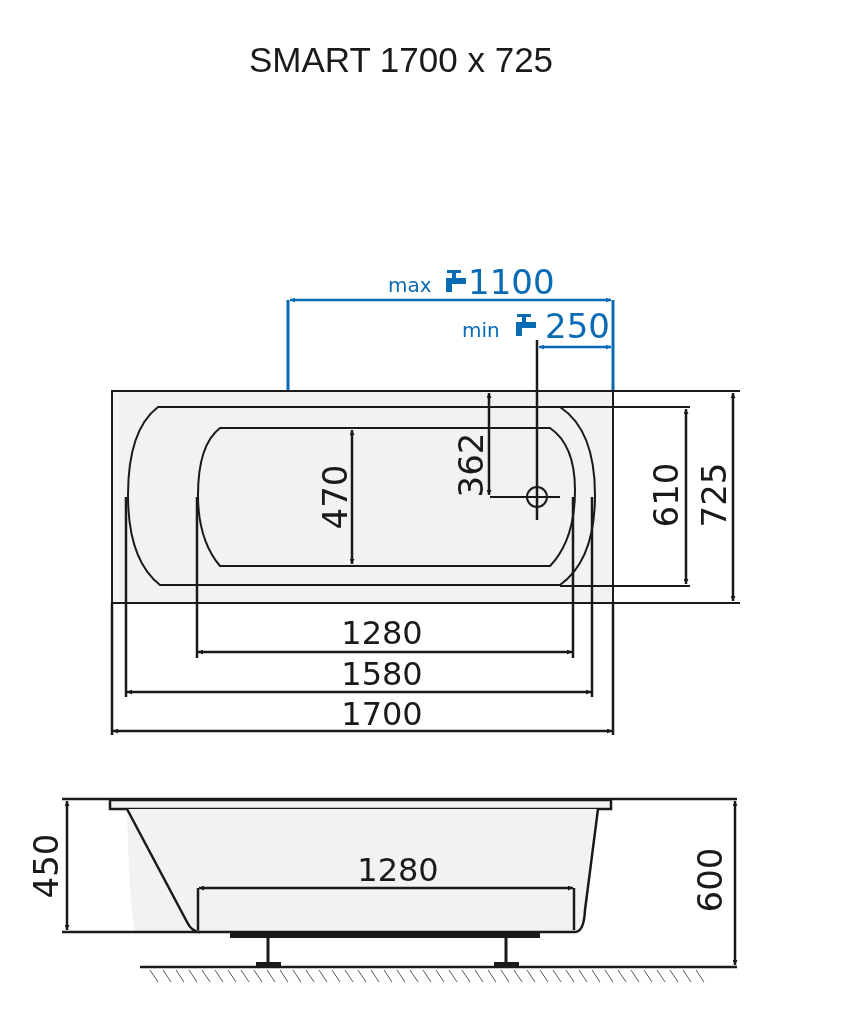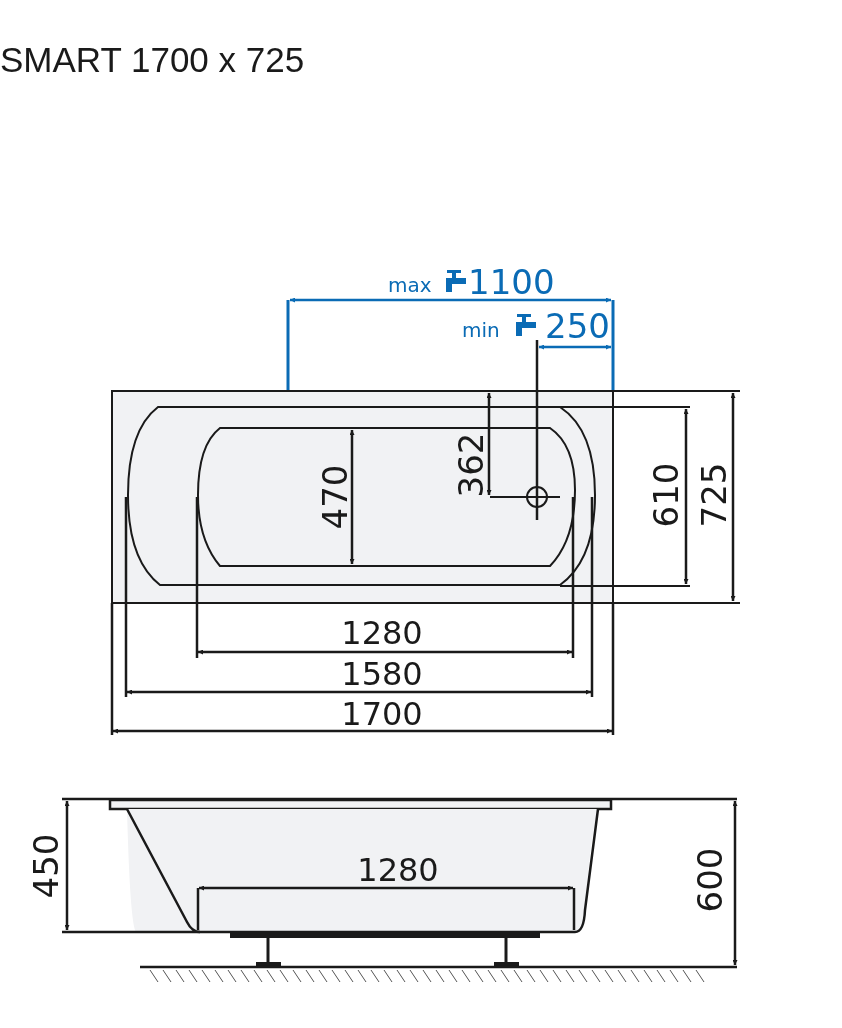--- a/index.html
+++ b/index.html
@@ -1,18 +1,18 @@
 <!DOCTYPE html>
 <html><head>
   <meta charset="utf-8">
   <style>
     html, body { margin: 0; padding: 0; background: #ffffff; }
     body { width: 842px; height: 1028px; position: relative; overflow: hidden; }
     .title {
-      position: absolute; left: 0; top: 40px; width: 802px; 
+      position: absolute; left: 0; top: 40px; width: 802px; text-align: center;
       font-family: "Liberation Sans", sans-serif; font-size: 35px; color: #1a1a1a;
     }
     svg.drawing { position: absolute; left: 0; top: 0; }
     .dim { font-family: "DejaVu Sans", sans-serif; fill: #1a1a1a; }
     .blue { font-family: "DejaVu Sans", sans-serif; fill: #0a6bb5; }
     .stroke { stroke: #1a1a1a; fill: none; }
     .bstroke { stroke: #0a6bb5; fill: none; }
   </style>
 </head>
 <body>

